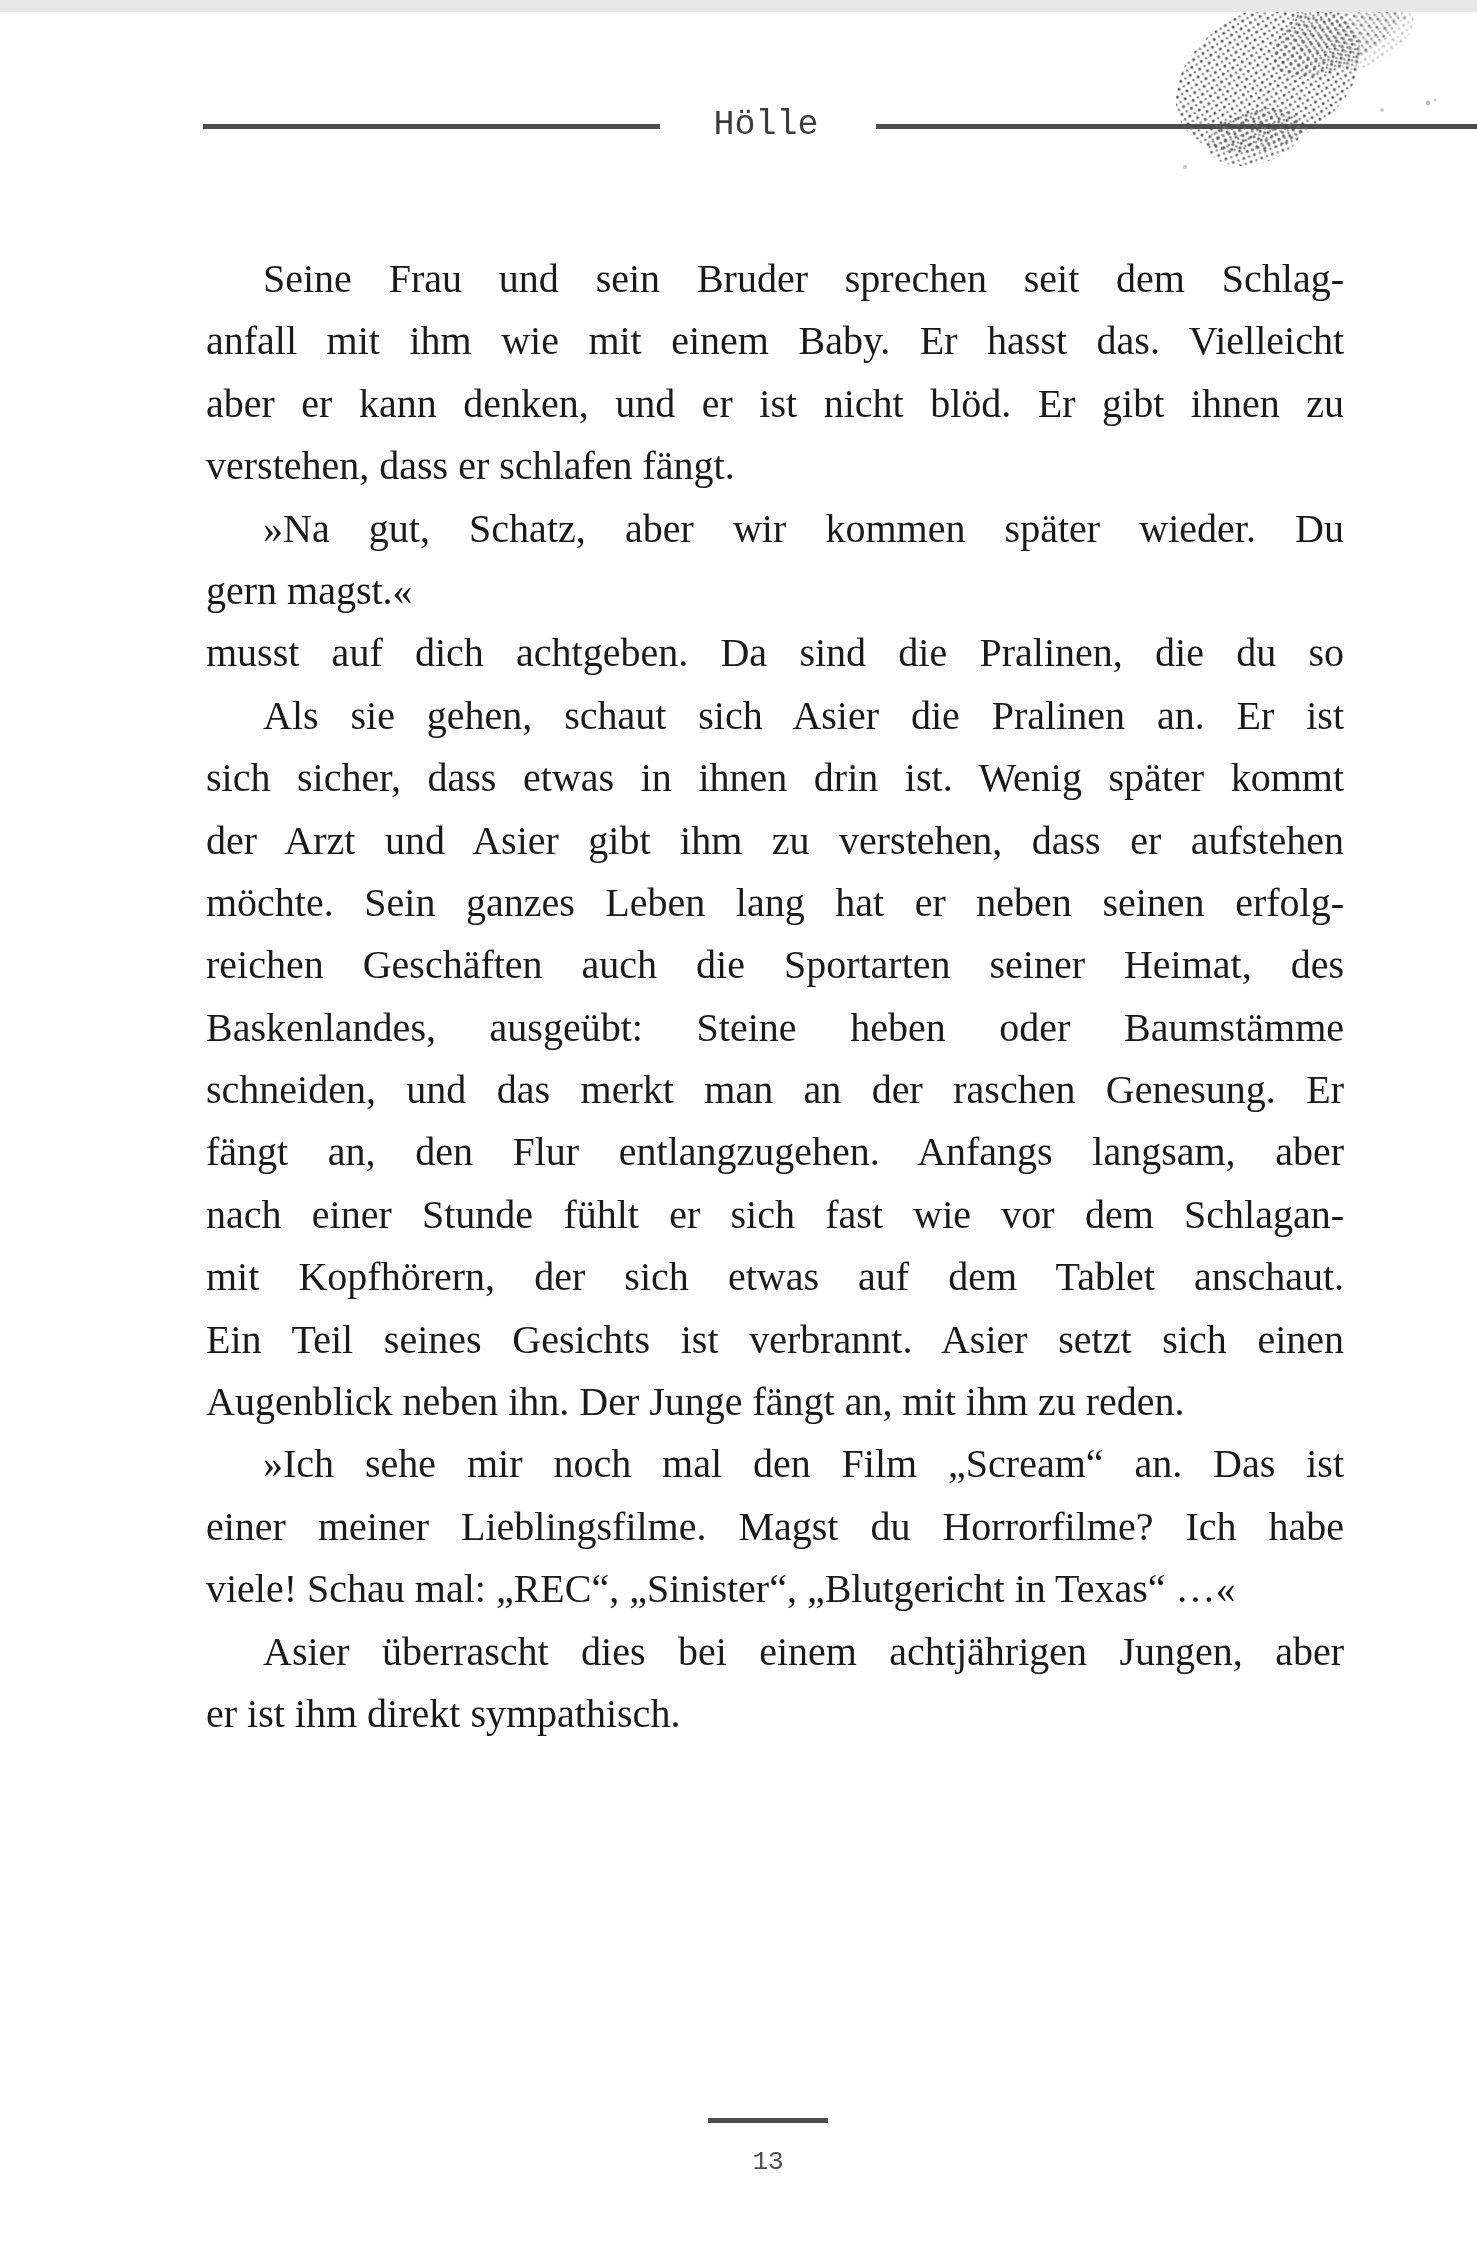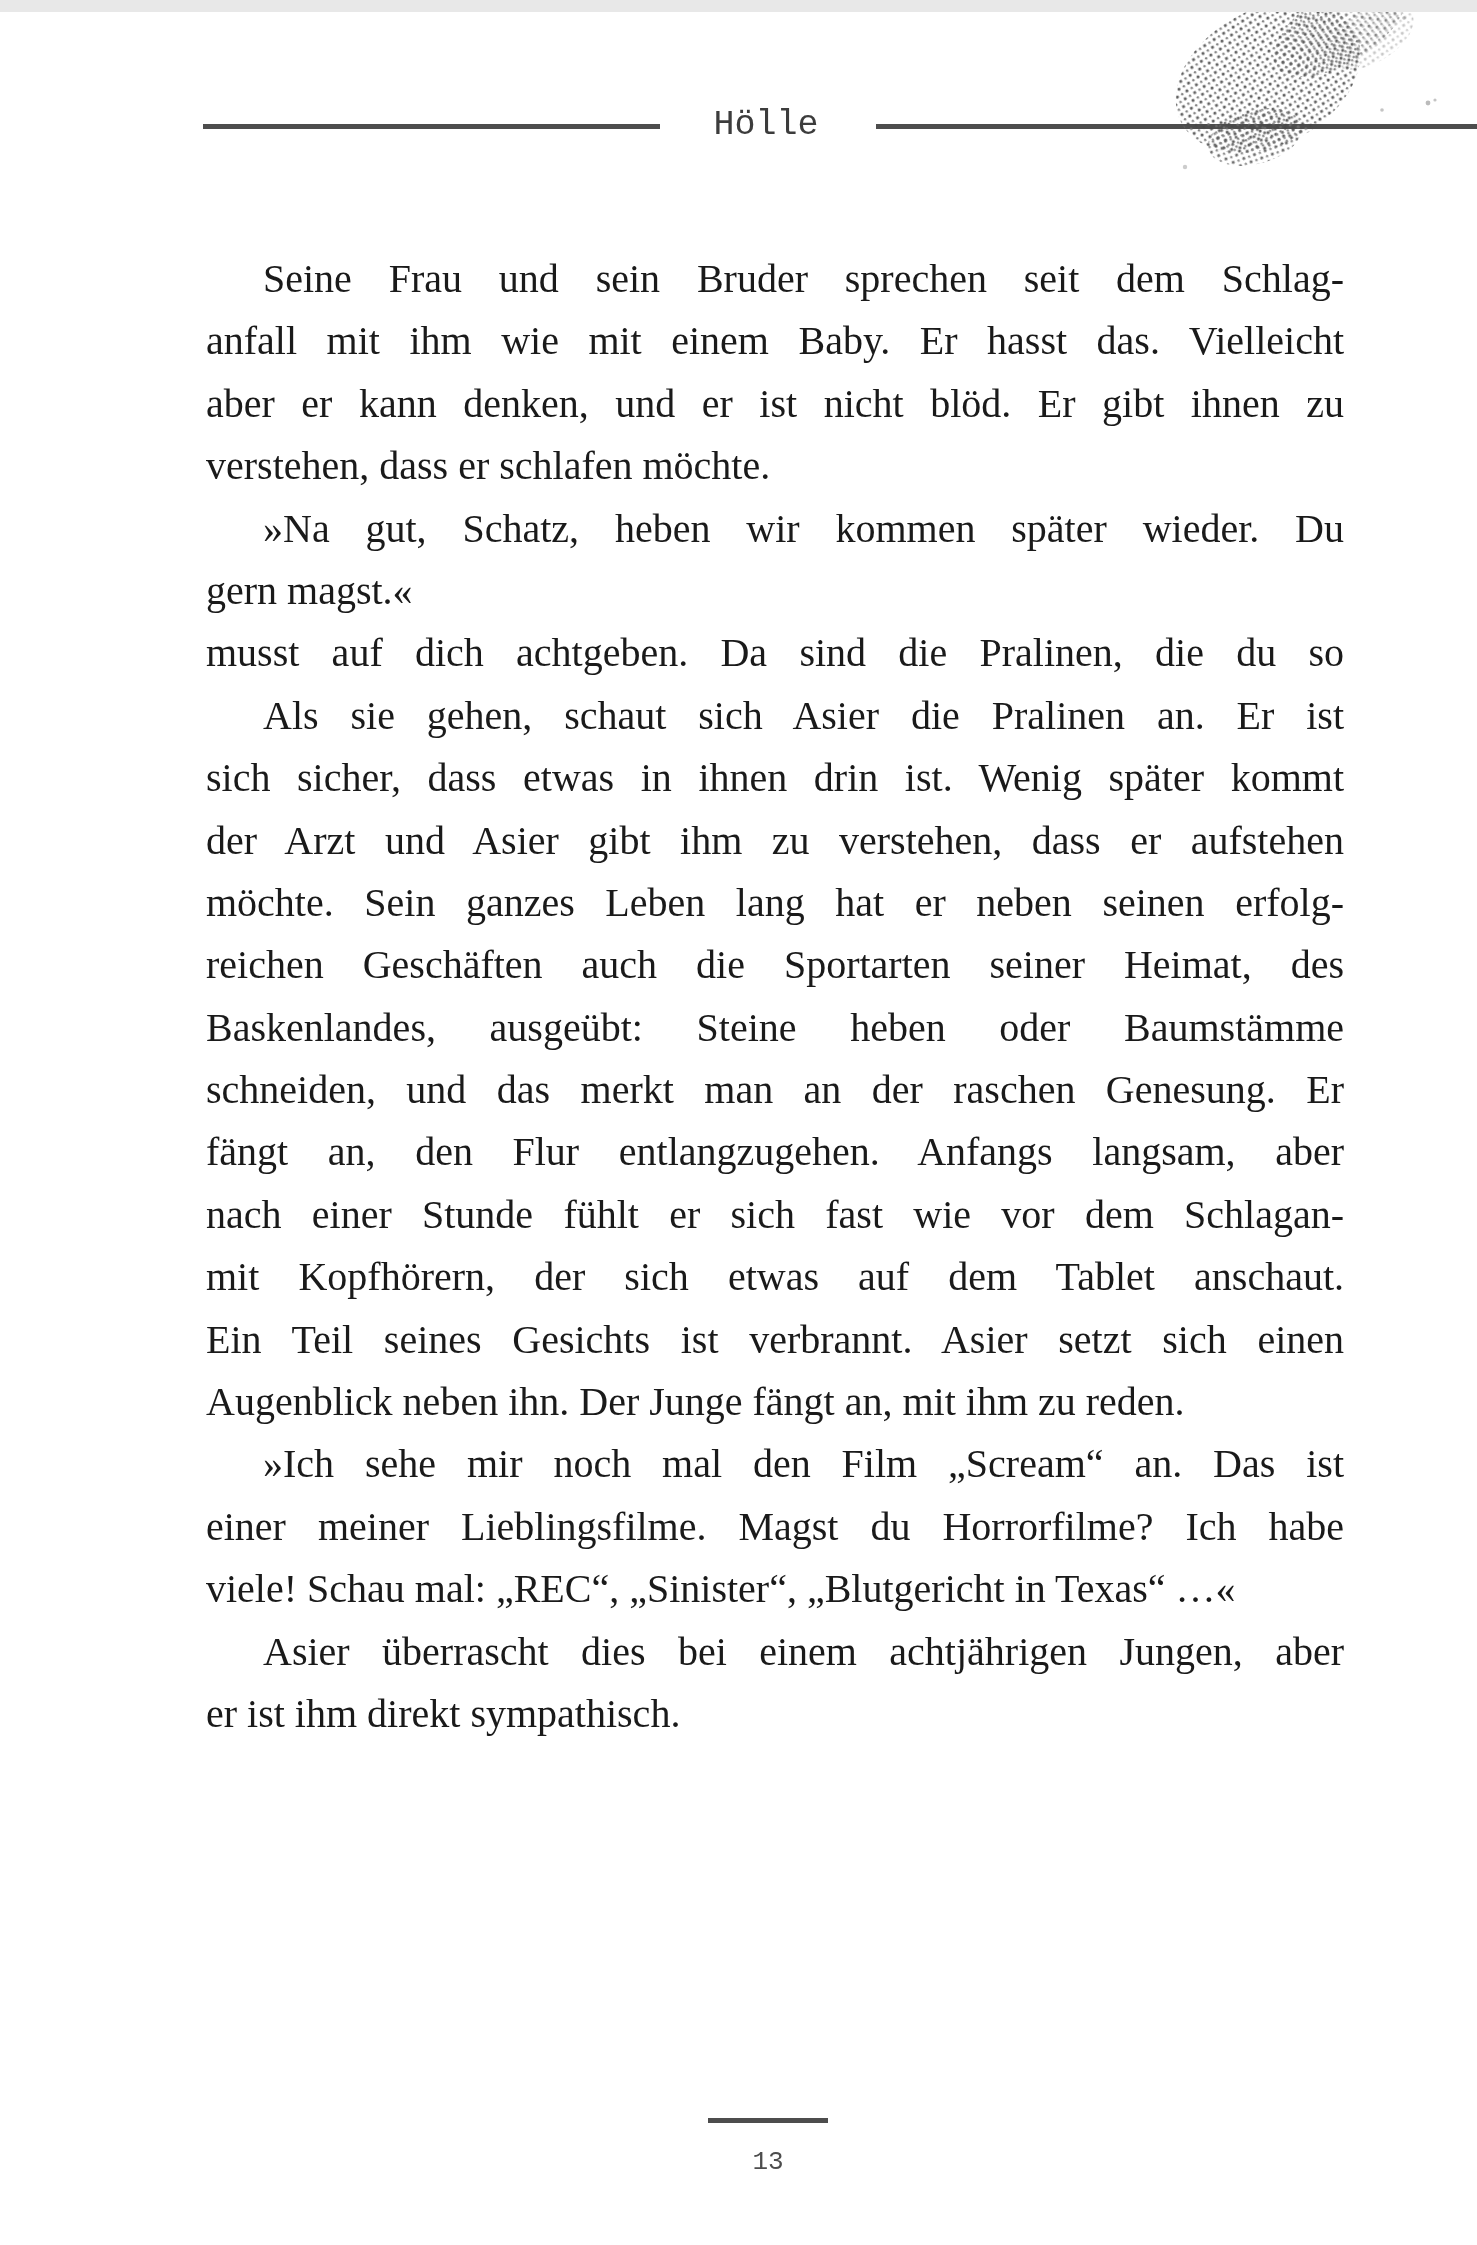--- a/index.html
+++ b/index.html
@@ -120,22 +120,22 @@
       <circle cx="225" cy="110" r="1.8" fill="#8a8a8a"></circle>
       <circle cx="28" cy="167" r="2.2" fill="#9a9a9a"></circle>
       <circle cx="247" cy="18" r="1.8" fill="#8a8a8a"></circle>
     </g>
   </svg>
 
   <div class="body-text" id="body-text">
       <div class="line indent">Seine Frau und sein Bruder sprechen seit dem Schlag-</div>
       <div class="line">anfall mit ihm wie mit einem Baby. Er hasst das. Vielleicht</div>
       <div class="line">aber er kann denken, und er ist nicht blöd. Er gibt ihnen zu</div>
-      <div class="line end">verstehen, dass er schlafen möchte.</div>
-      <div class="line indent">»Na gut, Schatz, heben wir kommen später wieder. Du</div>
+      <div class="line end">verstehen, dass er schlafen fängt.</div>
+      <div class="line indent">»Na gut, Schatz, aber wir kommen später wieder. Du</div>
       <div class="line end">gern magst.«</div>
       <div class="line">musst auf dich achtgeben. Da sind die Pralinen, die du so</div>
       <div class="line indent">Als sie gehen, schaut sich Asier die Pralinen an. Er ist</div>
       <div class="line">sich sicher, dass etwas in ihnen drin ist. Wenig später kommt</div>
       <div class="line">der Arzt und Asier gibt ihm zu verstehen, dass er aufstehen</div>
       <div class="line">möchte. Sein ganzes Leben lang hat er neben seinen erfolg-</div>
       <div class="line">reichen Geschäften auch die Sportarten seiner Heimat, des</div>
       <div class="line">Baskenlandes, ausgeübt: Steine heben oder Baumstämme</div>
       <div class="line">schneiden, und das merkt man an der raschen Genesung. Er</div>
       <div class="line">fängt an, den Flur entlangzugehen. Anfangs langsam, aber</div>

